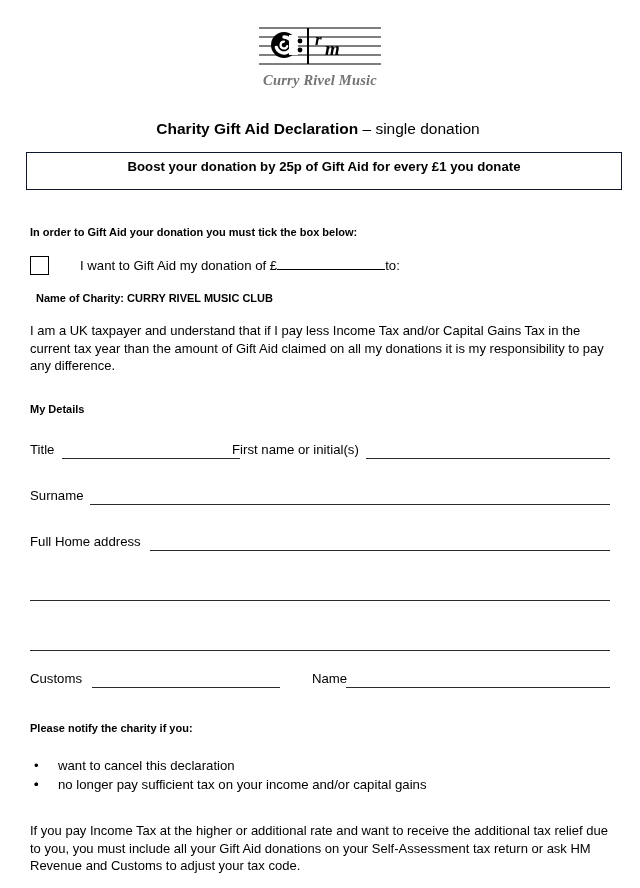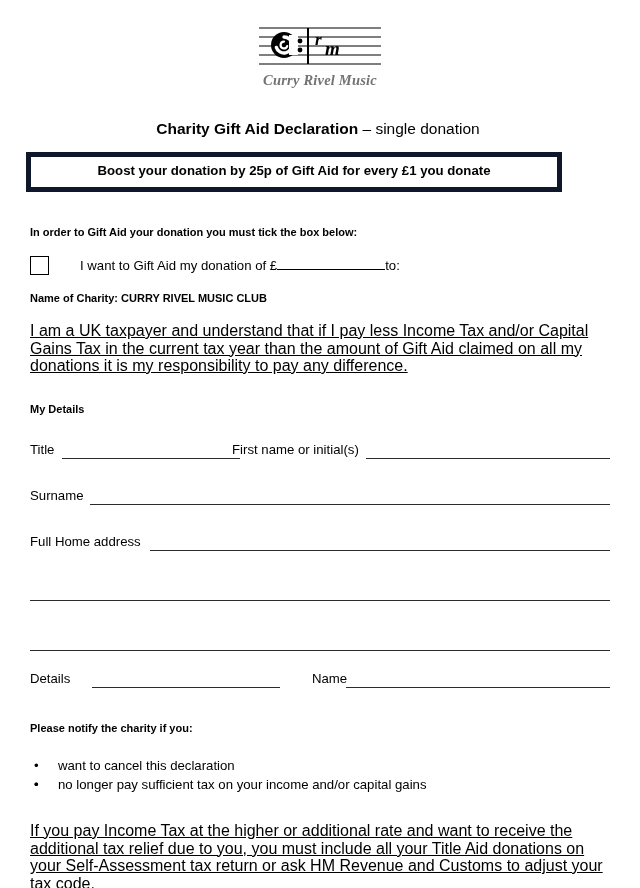--- a/index.html
+++ b/index.html
@@ -61,43 +61,42 @@
     white-space: nowrap;
   }
   .doc-title .t-bold { font-weight: bold; }
   .doc-title .t-reg  { font-weight: normal; }
 
   
   .notice-box {
     position: absolute;
     left: 26px;
     top: 152px;
-    width: 536px;
-    border: 5px solid #0f172a;
+    width: 596px;
+    border: 1px solid #0f172a;
     box-sizing: border-box;
-    padding: 5px 7px 2px 7px;
+    padding: 5px 7px 8px 7px;
   }
   .notice-head {
     text-align: center;
     font-weight: bold;
     font-size: 13.2px;
     line-height: 17px;
     margin-bottom: 6px;
   }
   .notice-body {
     font-size: 13.2px;
     line-height: 17.5px;
   }
 
   
   .abs { position: absolute; }
   .body-text {
-    font-size: 16px;
+    font-size: 13px;
     line-height: 17.5px;
-    text-decoration: underline;
   }
   .heading {
     font-size: 11px;
     font-weight: bold;
     line-height: 17px;
   }
 
   
   .tick-head { left: 30px; top: 224px; width: 580px; }
 
@@ -127,21 +126,21 @@
   }
   .inline-rule {
     display: inline-block;
     border-bottom: 1.4px solid #000;
     vertical-align: baseline;
     height: 0.85em;
   }
   .rule-amount { width: 108px; }
 
   
-  .charity-line { left: 24px; top: 290px; width: 580px; padding-left: 6px; }
+  .charity-line { left: 30px; top: 290px; width: 580px; padding-left: 6px; }
   .declaration  { left: 30px; top: 322px; width: 575px; }
 
   
   .details-head { left: 30px; top: 401px; }
 
   .field-row { position: absolute; height: 22px; }
   .field-label {
     position: absolute;
     top: 0;
     font-size: 13.2px;
@@ -268,21 +267,21 @@
 
   <div class="field-row row-addr2">
     <span class="field-rule" style="left:0; width:580px; top:17px;"></span>
   </div>
 
   <div class="field-row row-addr3">
     <span class="field-rule" style="left:0; width:580px; top:17px;"></span>
   </div>
 
   <div class="field-row row-postcode">
-    <span class="field-label" style="left:0;">Details</span>
+    <span class="field-label" style="left:0;">Customs</span>
     <span class="field-rule" style="left:62px; width:188px; top:17px;"></span>
     <span class="field-label" style="left:282px;">Name</span>
     <span class="field-rule" style="left:316px; width:264px; top:17px;"></span>
   </div>
 
   <div class="abs heading notify-head">Please notify the charity if you:</div>
 
   <ul class="bullet-list">
     <li>
       <span class="dot">•</span>
@@ -290,15 +289,15 @@
     </li>
     <li>
       <span class="dot">•</span>
     </li>
     <li>
       <span class="dot">•</span>
       <span>no longer pay sufficient tax on your income and/or capital gains</span>
     </li>
   </ul>
 
-  <div class="abs body-text footer-note">If you pay Income Tax at the higher or additional rate and want to receive the additional tax relief due to you, you must include all your Title Aid donations on your Self-Assessment tax return or ask HM Revenue and Customs to adjust your tax code.</div>
+  <div class="abs body-text footer-note">If you pay Income Tax at the higher or additional rate and want to receive the additional tax relief due to you, you must include all your Gift Aid donations on your Self-Assessment tax return or ask HM Revenue and Customs to adjust your tax code.</div>
 
 </div>
 
 </body></html>

